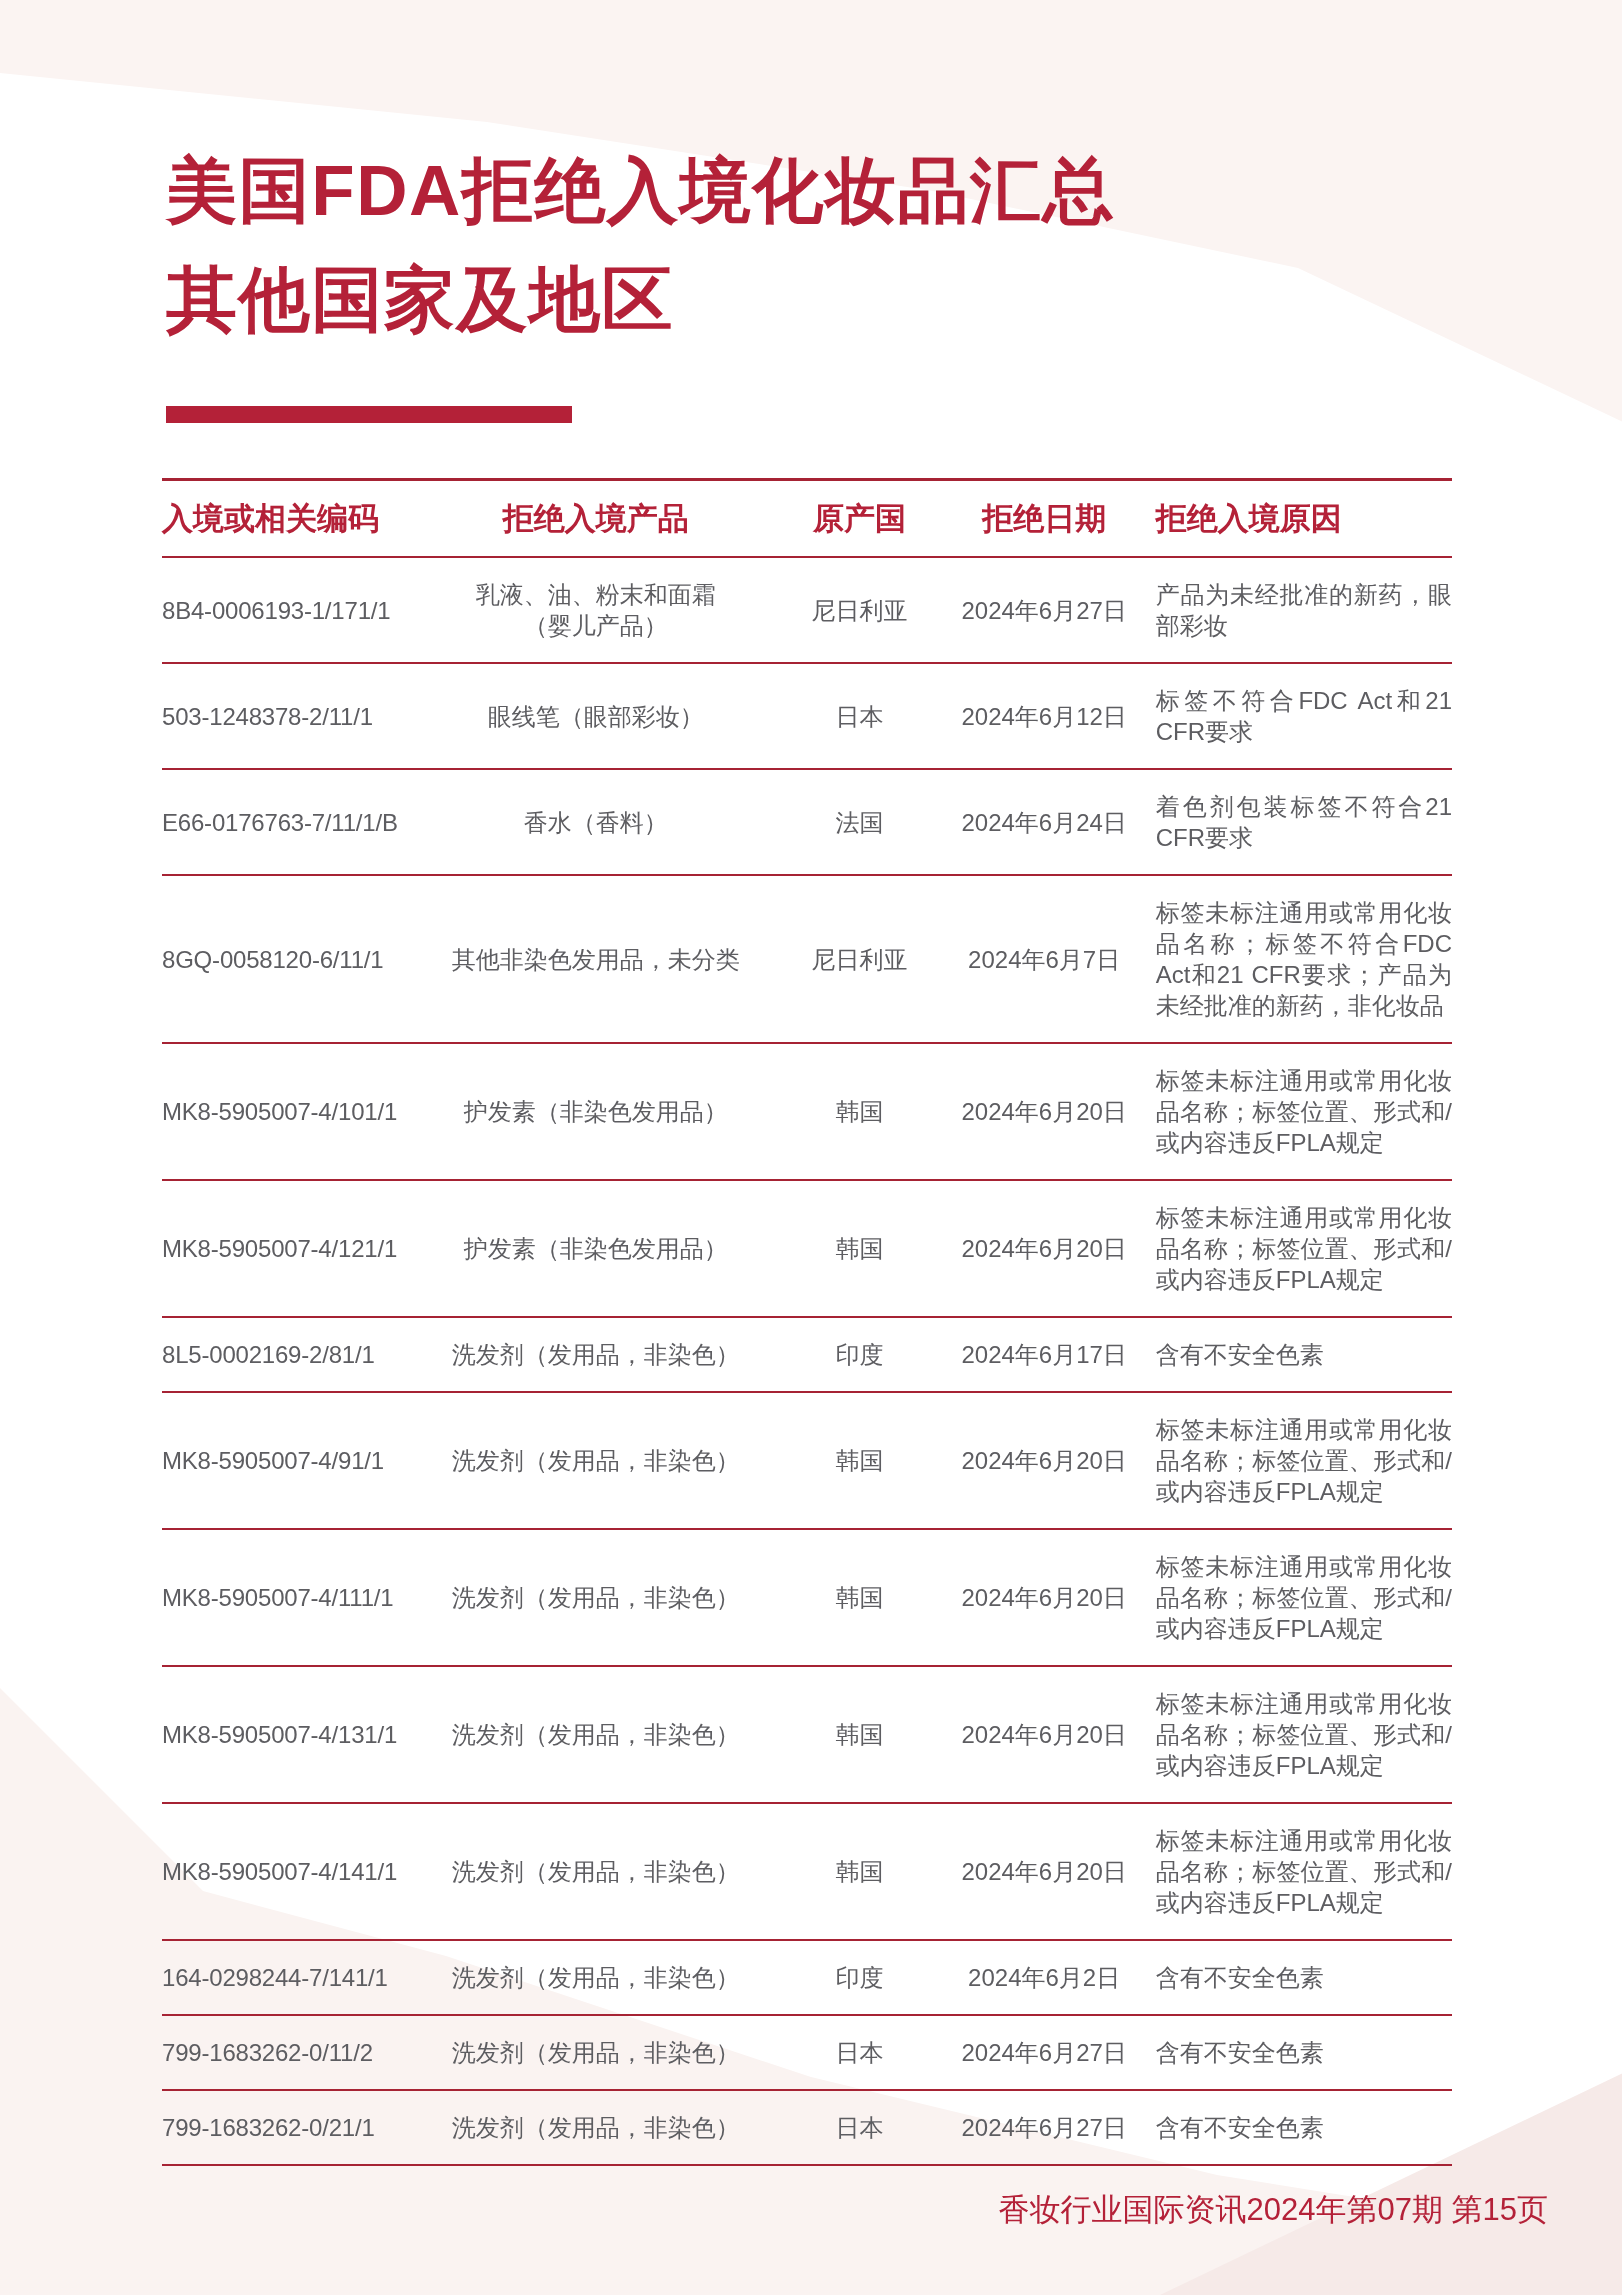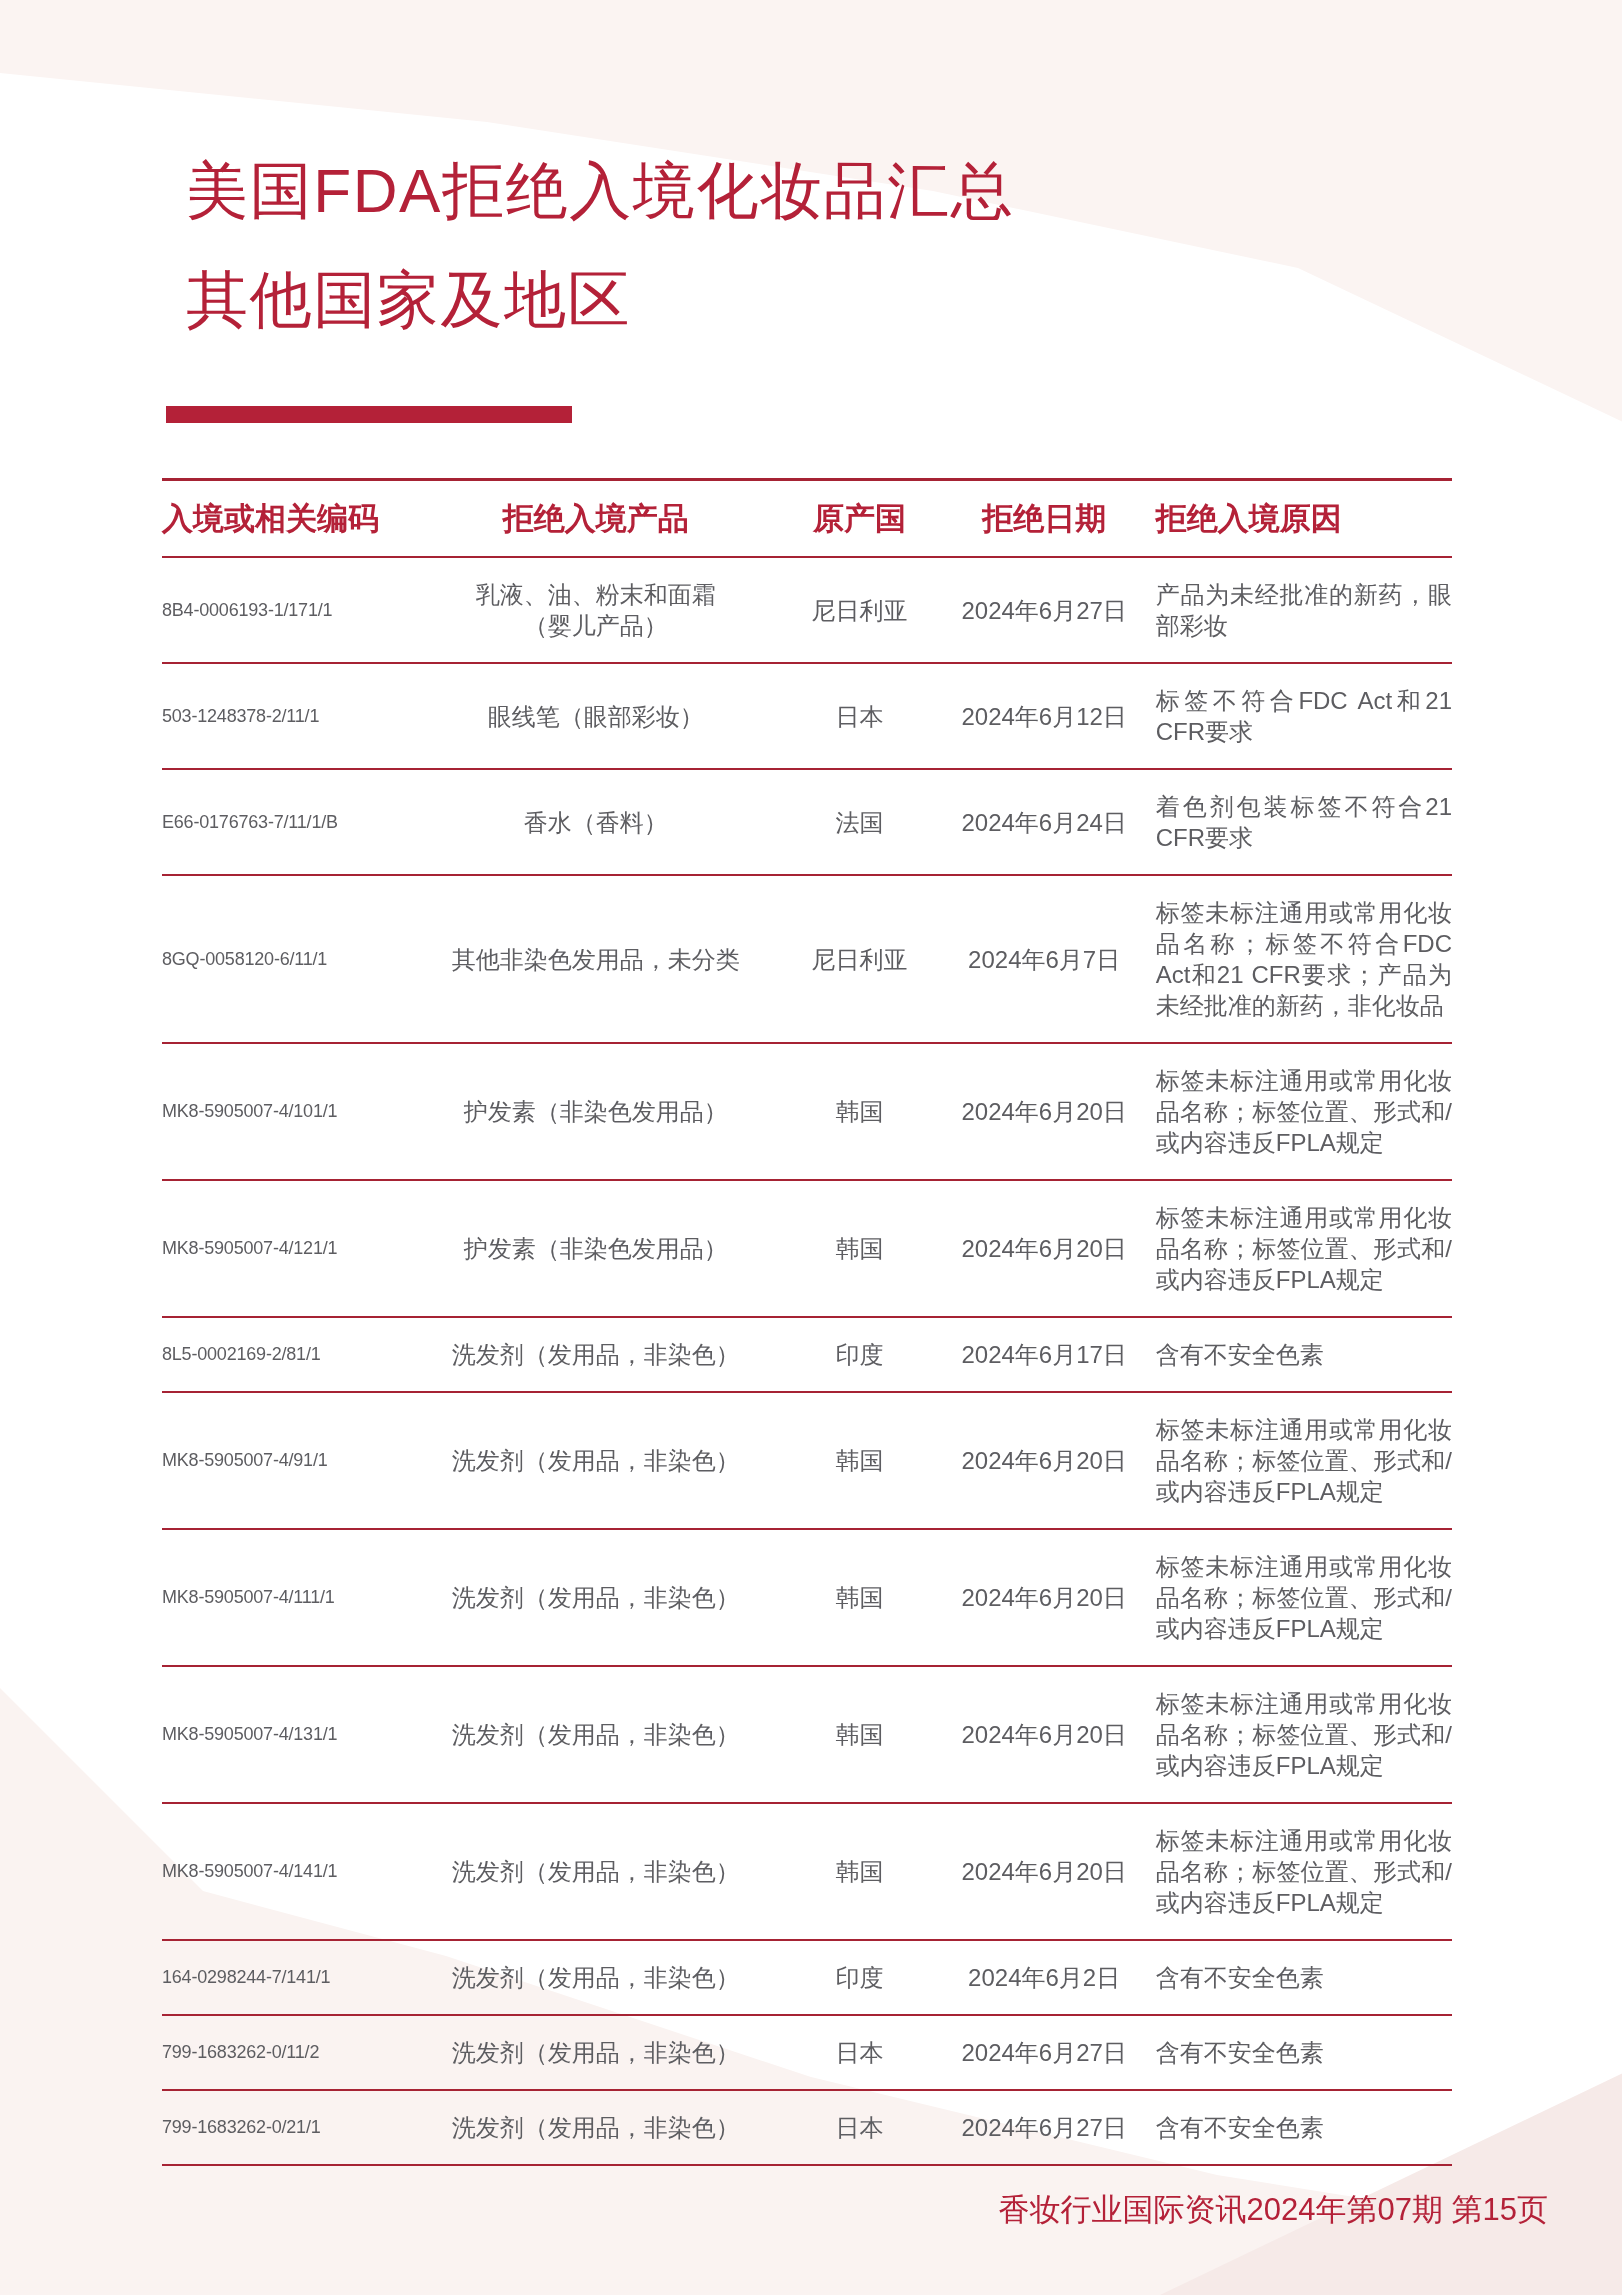--- a/index.html
+++ b/index.html
@@ -27,25 +27,24 @@
     clip-path:polygon(0 1688px,203px 1891px,446px 1956px,811px 2077px,1217px 2175px,1623px 2240px,1623px 2295px,0 2295px);
   }
   .bg-corner{
     background:#f6eae8;
     clip-path:polygon(1160px 2295px,1623px 2073px,1623px 2295px);
   }
   
   .title{
     position:absolute;left:166px;top:136px;
     color:var(--red);
-    font-size:62px;line-height:109px;
-    font-weight:400;
+    font-size:71px;line-height:109px;
+    font-weight:700;
     letter-spacing:1.6px;
     white-space:nowrap;
-    margin-left:20px;
   }
   .title-bar{
     position:absolute;left:166px;top:406px;
     width:406px;height:17px;
     background:var(--red);
   }
   
   .fda-table{
     position:absolute;left:162px;top:478px;
     width:1290px;
@@ -69,21 +68,21 @@
   .col-code{width:243px;}
   .col-product{width:381px;}
   .col-country{width:146px;}
   .col-date{width:223px;}
   .col-reason{width:296px;}
   th.h-code, td.c-code{text-align:left;}
   th.h-product, td.c-product{text-align:center;}
   th.h-country, td.c-country{text-align:center;}
   th.h-date, td.c-date{text-align:center;}
   th.h-reason, td.c-reason{text-align:left;}
-  td.c-code{font-size:18px;letter-spacing:-0.2px;white-space:nowrap;}
+  td.c-code{font-size:24px;letter-spacing:-0.2px;white-space:nowrap;}
   td.c-product{white-space:pre-line;}
   td.c-date{white-space:nowrap;}
   td.c-reason{text-align:justify;text-justify:inter-ideograph;}
   
   .footer{
     position:absolute;right:75px;top:2189px;
     color:var(--red);
     font-size:31px;font-weight:normal;
     white-space:nowrap;
   }

